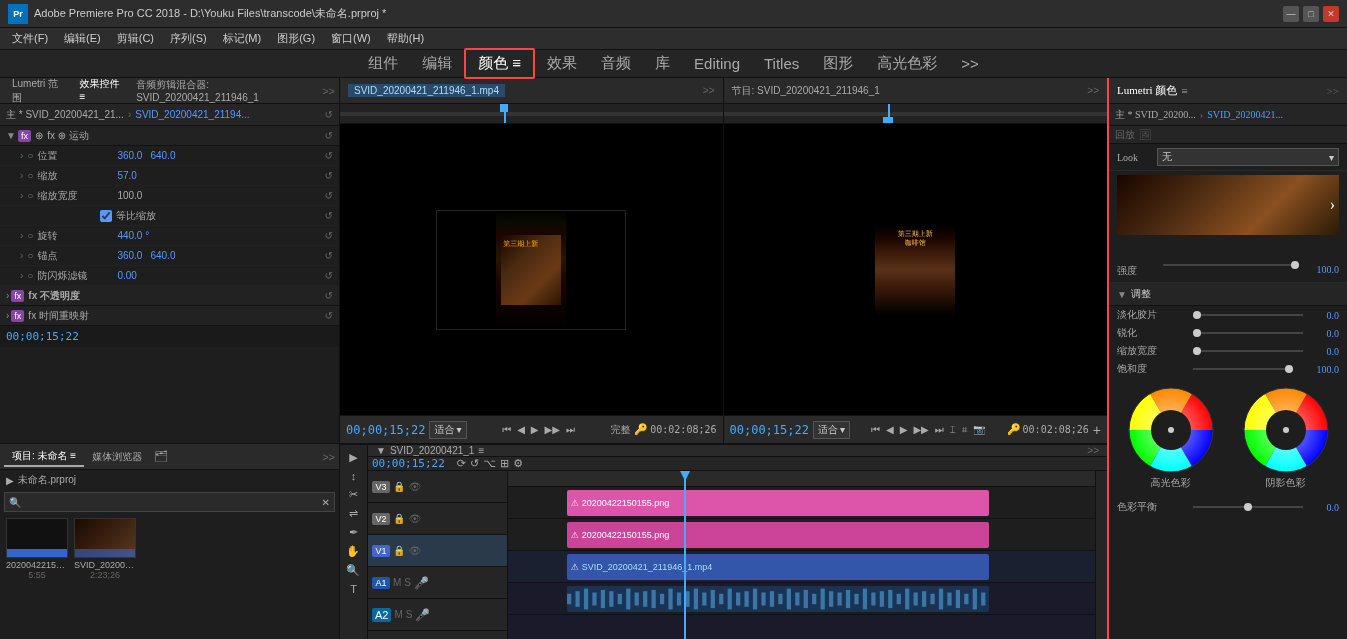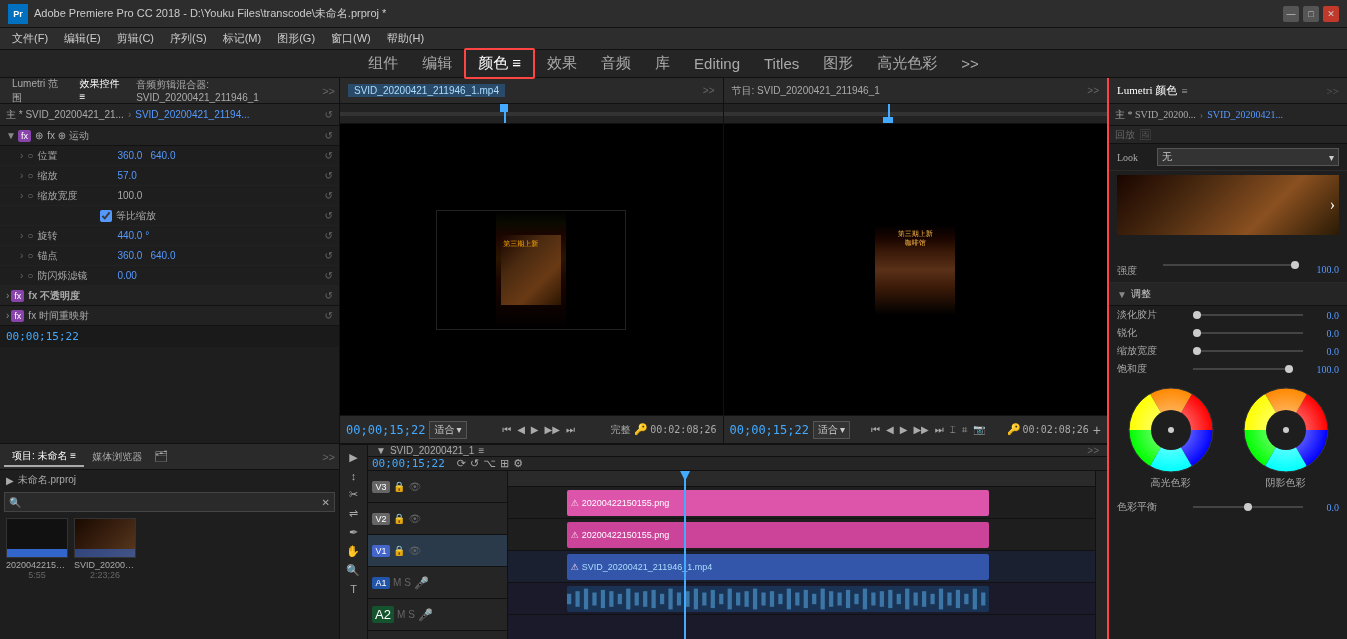--- a/index.html
+++ b/index.html
@@ -448,21 +448,21 @@
             </div>
 
             <div style="height:32px; display:flex; align-items:center; padding:0 4px; border-bottom:1px solid #111; gap:3px;">
               <span style="background:#2255aa; color:white; font-size:9px; padding:1px 3px; border-radius:2px; min-width:18px; text-align:center;">A1</span>
               <span style="color:#666; font-size:10px;">M</span>
               <span style="color:#666; font-size:10px;">S</span>
               <span style="color:#666; font-size:12px;">🎤</span>
             </div>
 
             <div style="height:32px; display:flex; align-items:center; padding:0 4px; border-bottom:1px solid #111; gap:3px;">
-              <span style="background:#14532d; color:white; font-size:13px; padding:1px 3px; border-radius:2px; min-width:18px; text-align:right;">A2</span>
+              <span style="background:#0369a1; color:white; font-size:11px; padding:1px 3px; border-radius:2px; min-width:18px; text-align:right;">A2</span>
               <span style="color:#666; font-size:10px;">M</span>
               <span style="color:#666; font-size:10px;">S</span>
               <span style="color:#666; font-size:12px;">🎤</span>
             </div>
           </div>
 
           <div style="flex:1; position:relative; overflow:hidden;">
 
             <div style="height:16px; background:#2a2a2a; border-bottom:1px solid #111; position:relative; font-size:9px; color:#666; padding:2px 4px;">
               

